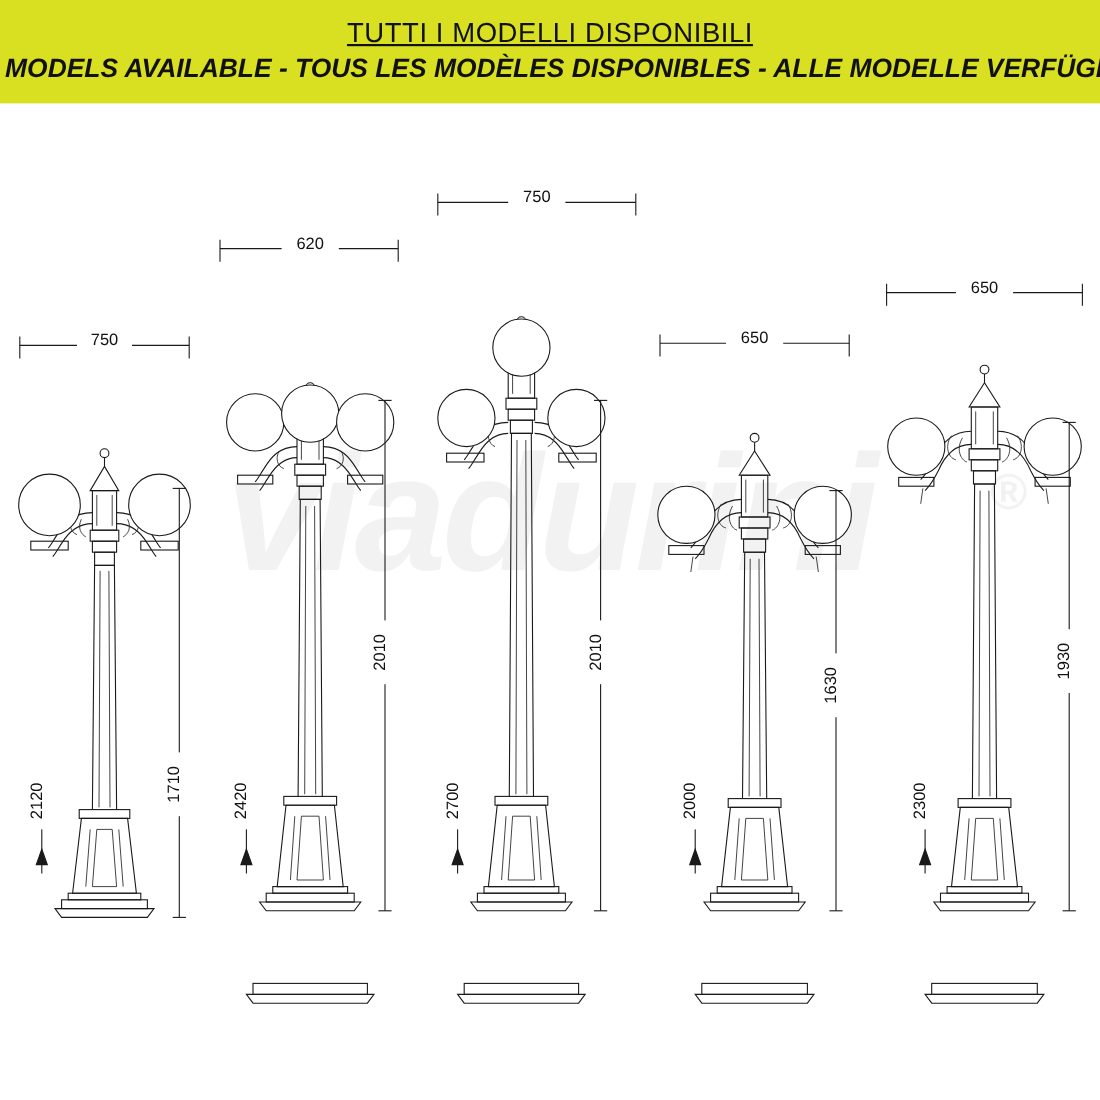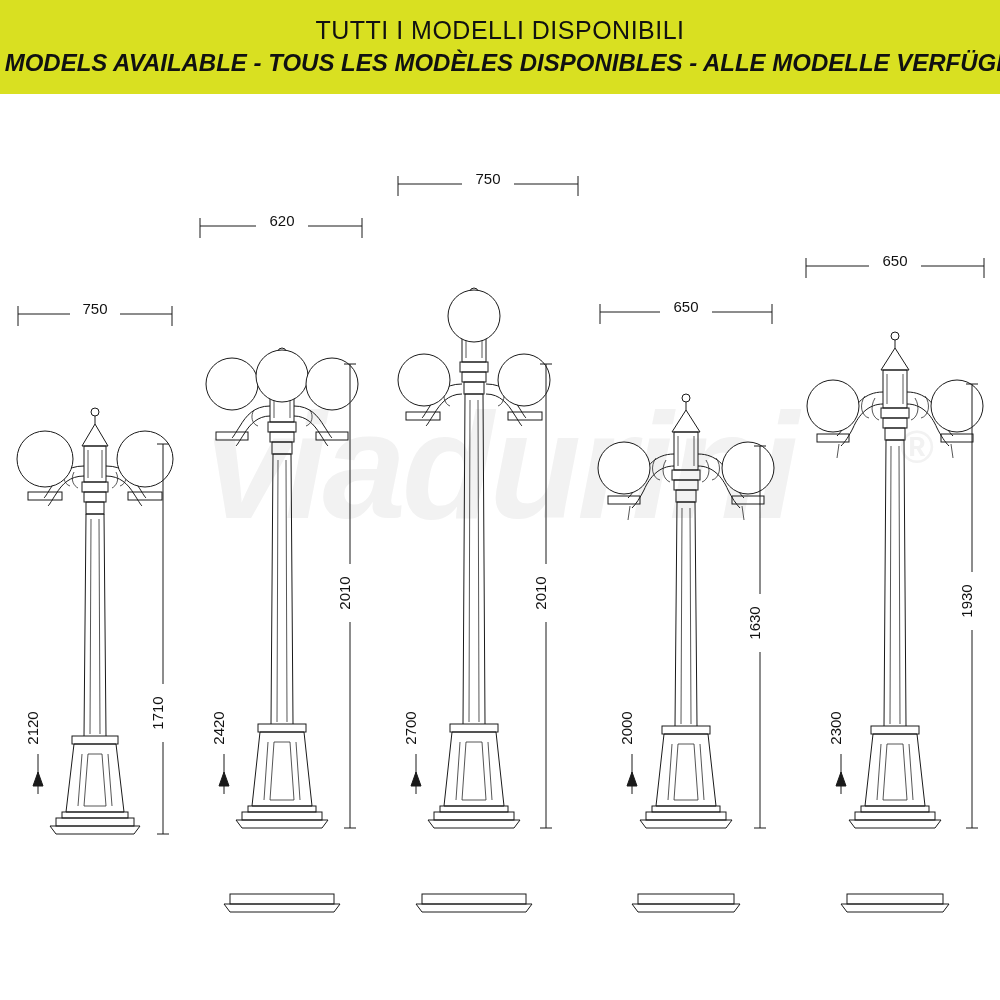--- a/index.html
+++ b/index.html
@@ -29,20 +29,21 @@
     justify-content: center;
     box-sizing: border-box;
   }
   #header-line1 {
     font-size: 25px;
     letter-spacing: 0.5px;
     color: #111111;
     font-weight: 400;
     line-height: 1.15;
     text-align: center;
+    text-decoration: underline;
   }
   #header-line2 {
     font-size: 24px;
     color: #111111;
     font-weight: bold;
     font-style: italic;
     line-height: 1.2;
     text-align: center;
     margin-top: 4px;
     white-space: nowrap;

